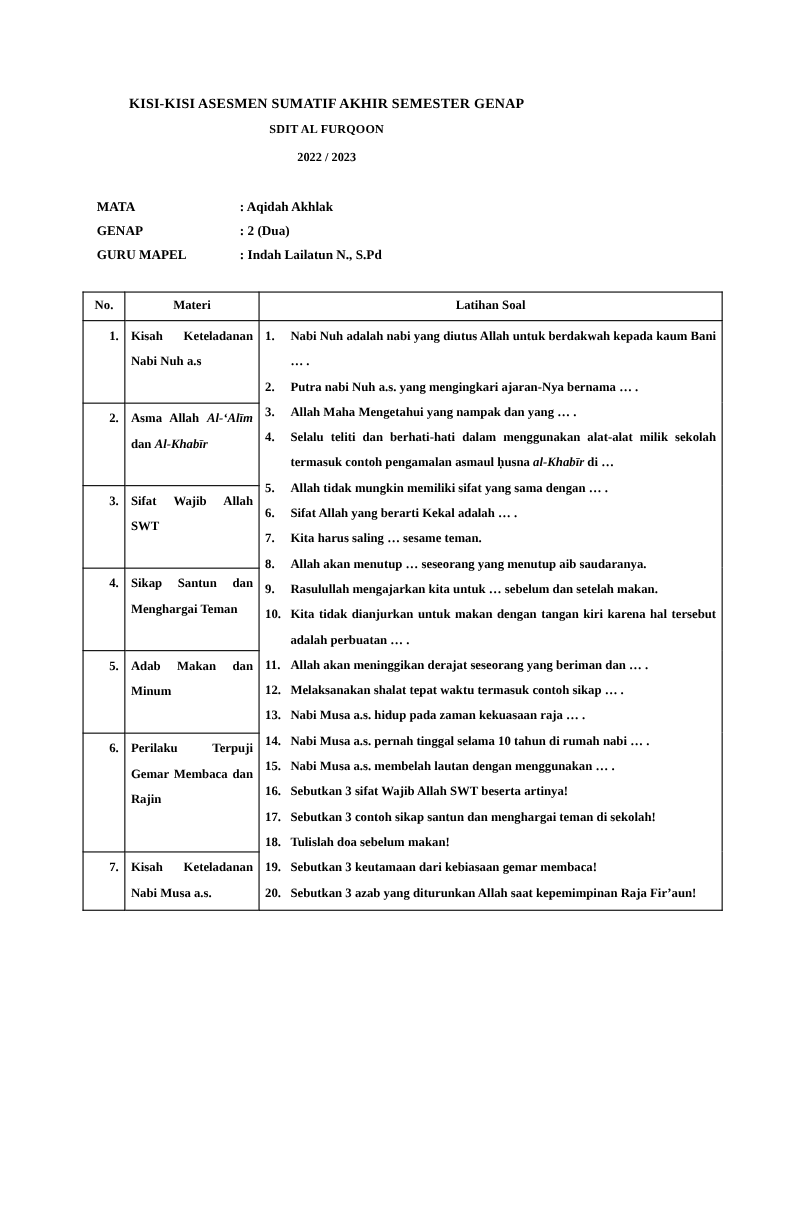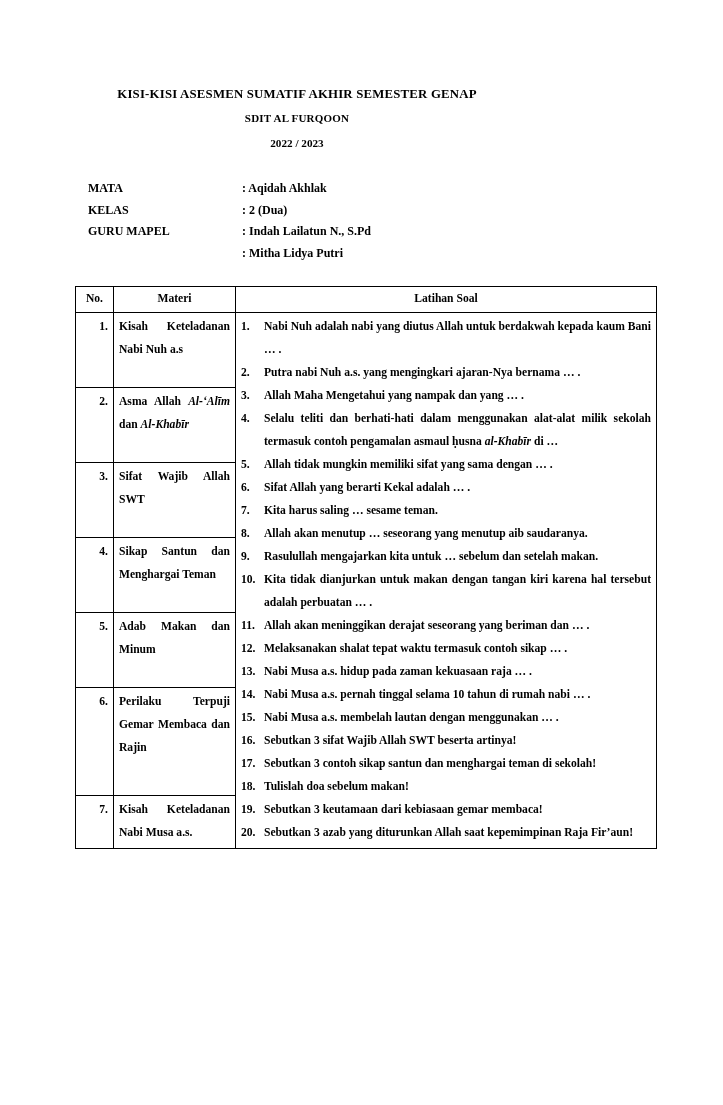--- a/index.html
+++ b/index.html
@@ -51,21 +51,20 @@
 
   
   .meta {
     margin-top: 26px;
     margin-left: 88px;
     font-size: 12px;
   }
   .meta-row {
     display: flex;
     line-height: 21.5px;
-    gap: 24px;
   }
   .meta-label {
     width: 130px;
     font-weight: bold;
     flex: 0 0 130px;
   }
   .meta-value {
     font-weight: bold;
   }
   .meta-label-cont {
@@ -155,30 +154,26 @@
     <div class="title-line-2">SDIT AL FURQOON</div>
     <div class="title-line-3">2022 / 2023</div>
   </div>
 
   <div class="meta">
     <div class="meta-row">
       <div class="meta-label">MATA</div>
       <div class="meta-value">: Aqidah Akhlak</div>
     </div>
     <div class="meta-row">
-      <div class="meta-label">KELAS</div>
+      <div class="meta-label">GENAP</div>
       <div class="meta-value">: 2 (Dua)</div>
     </div>
     <div class="meta-row">
       <div class="meta-label">GURU MAPEL</div>
       <div class="meta-value">: Indah Lailatun N., S.Pd</div>
-    </div>
-    <div class="meta-row">
-      <div class="meta-label"></div>
-      <div class="meta-value">: Mitha Lidya Putri</div>
     </div>
   </div>
 
   <div class="table-wrap">
     <table class="kisi">
       <colgroup>
         <col class="c-no">
         <col class="c-materi">
         <col class="c-soal">
       </colgroup>

